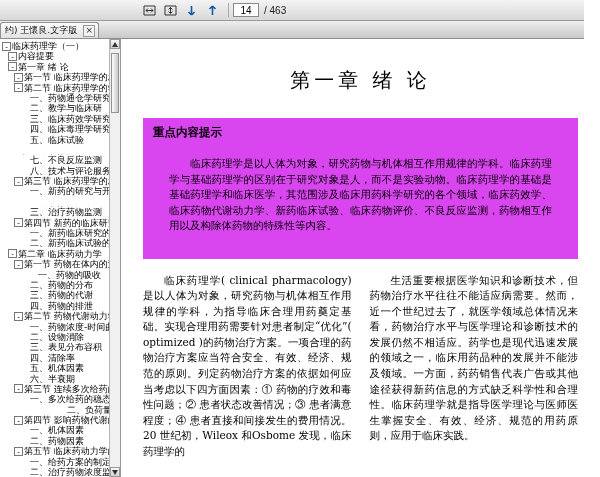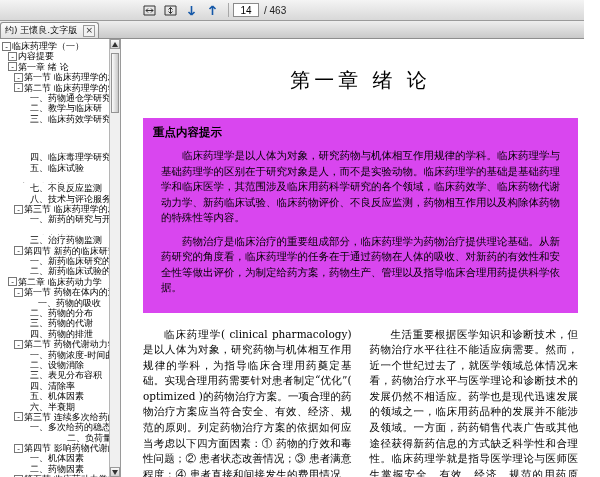--- a/index.html
+++ b/index.html
@@ -241,21 +241,21 @@
     color: #000;
     margin-bottom: 2px;
   }
   .hl-p {
     font-family: "DejaVu Serif", "Liberation Serif", serif;
     font-size: 10.5px;
     line-height: 15.5px;
     text-align: justify;
     text-indent: 21px;
     color: #000;
-    margin: 8px;
+    margin: 16px;
   }
   .hl-p + .hl-p { margin-top: 4px; }
 
   .cols {
     display: flex;
     margin: 14px 22px 0 22px;
     gap: 18px;
   }
   .col {
     flex: 1 1 0;
@@ -339,21 +339,21 @@
             <span class="olabel">一、药物通仓学研究</span>
           </div>
           <div class="onode" style="padding-left: 20px;">
             <span class="otoggle blank"></span>
             <span class="olabel">二、教学与临床研</span>
           </div>
           <div class="onode" style="padding-left: 20px;">
             <span class="otoggle blank"></span>
             <span class="olabel">三、临床药效学研究</span>
           </div>
-          <div class="onode" style="padding-left: 20px; margin-top: 28px;">
+          <div class="onode" style="padding-left: 20px;">
             <span class="otoggle blank"></span>
             <span class="olabel">四、临床毒理学研究</span>
           </div>
           <div class="onode" style="padding-left: 20px;">
             <span class="otoggle blank"></span>
             <span class="olabel">五、临床试验</span>
           </div>
           <div class="onode" style="padding-left: 20px; flex-direction: column;">
             <span class="otoggle blank"></span>
             <span class="olabel">六、临床药物评价</span>
@@ -499,21 +499,20 @@
     </div>
 
     <div class="pageview">
       <div class="page">
 
         <div class="ch-title">第一章  绪    论</div>
 
         <div class="hl-box">
           <div class="hl-title">重点内容提示</div>
           <p class="hl-p">临床药理学是以人体为对象，研究药物与机体相互作用规律的学科。临床药理学与基础药理学的区别在于研究对象是人，而不是实验动物。临床药理学的基础是基础药理学和临床医学，其范围涉及临床用药科学研究的各个领域，临床药效学、临床药物代谢动力学、新药临床试验、临床药物评价、不良反应监测，药物相互作用以及构除体药物的特殊性等内容。</p>
-          <p class="hl-p">药物治疗是临床治疗的重要组成部分，临床药理学为药物治疗提供理论基础。从新药研究的角度看，临床药理学的任务在于通过药物在人体的吸收、对新药的有效性和安全性等做出评价，为制定给药方案，药物生产、管理以及指导临床合理用药提供科学依据。</p>
         </div>
 
         <div class="cols">
           <div class="col">
             <p>临床药理学( clinical pharmacology)是以人体为对象，研究药物与机体相互作用规律的学科，为指导临床合理用药奠定基础。实现合理用药需要针对患者制定“优化”( optimized )的药物治疗方案。一项合理的药物治疗方案应当符合安全、有效、经济、规范的原则。列定药物治疗方案的依据如何应当考虑以下四方面因素：① 药物的疗效和毒性问题；② 患者状态改善情况；③ 患者满意程度；④ 患者直接和间接发生的费用情况。20 世纪初，Wileox 和Osbome 发现，临床药理学的</p>
           </div>
           <div class="col">
             <p>生活重要根据医学知识和诊断技术，但药物治疗水平往往不能适应病需要。然而，近一个世纪过去了，就医学领域总体情况来看，药物治疗水平与医学理论和诊断技术的发展仍然不相适应。药学也是现代迅速发展的领域之一，临床用药品种的发展并不能涉及领域。一方面，药药销售代表广告或其他途径获得新药信息的方式缺乏科学性和合理性。临床药理学就是指导医学理论与医师医生掌握安全、有效、经济、规范的用药原则，应用于临床实践。</p>
           </div>
         </div>

